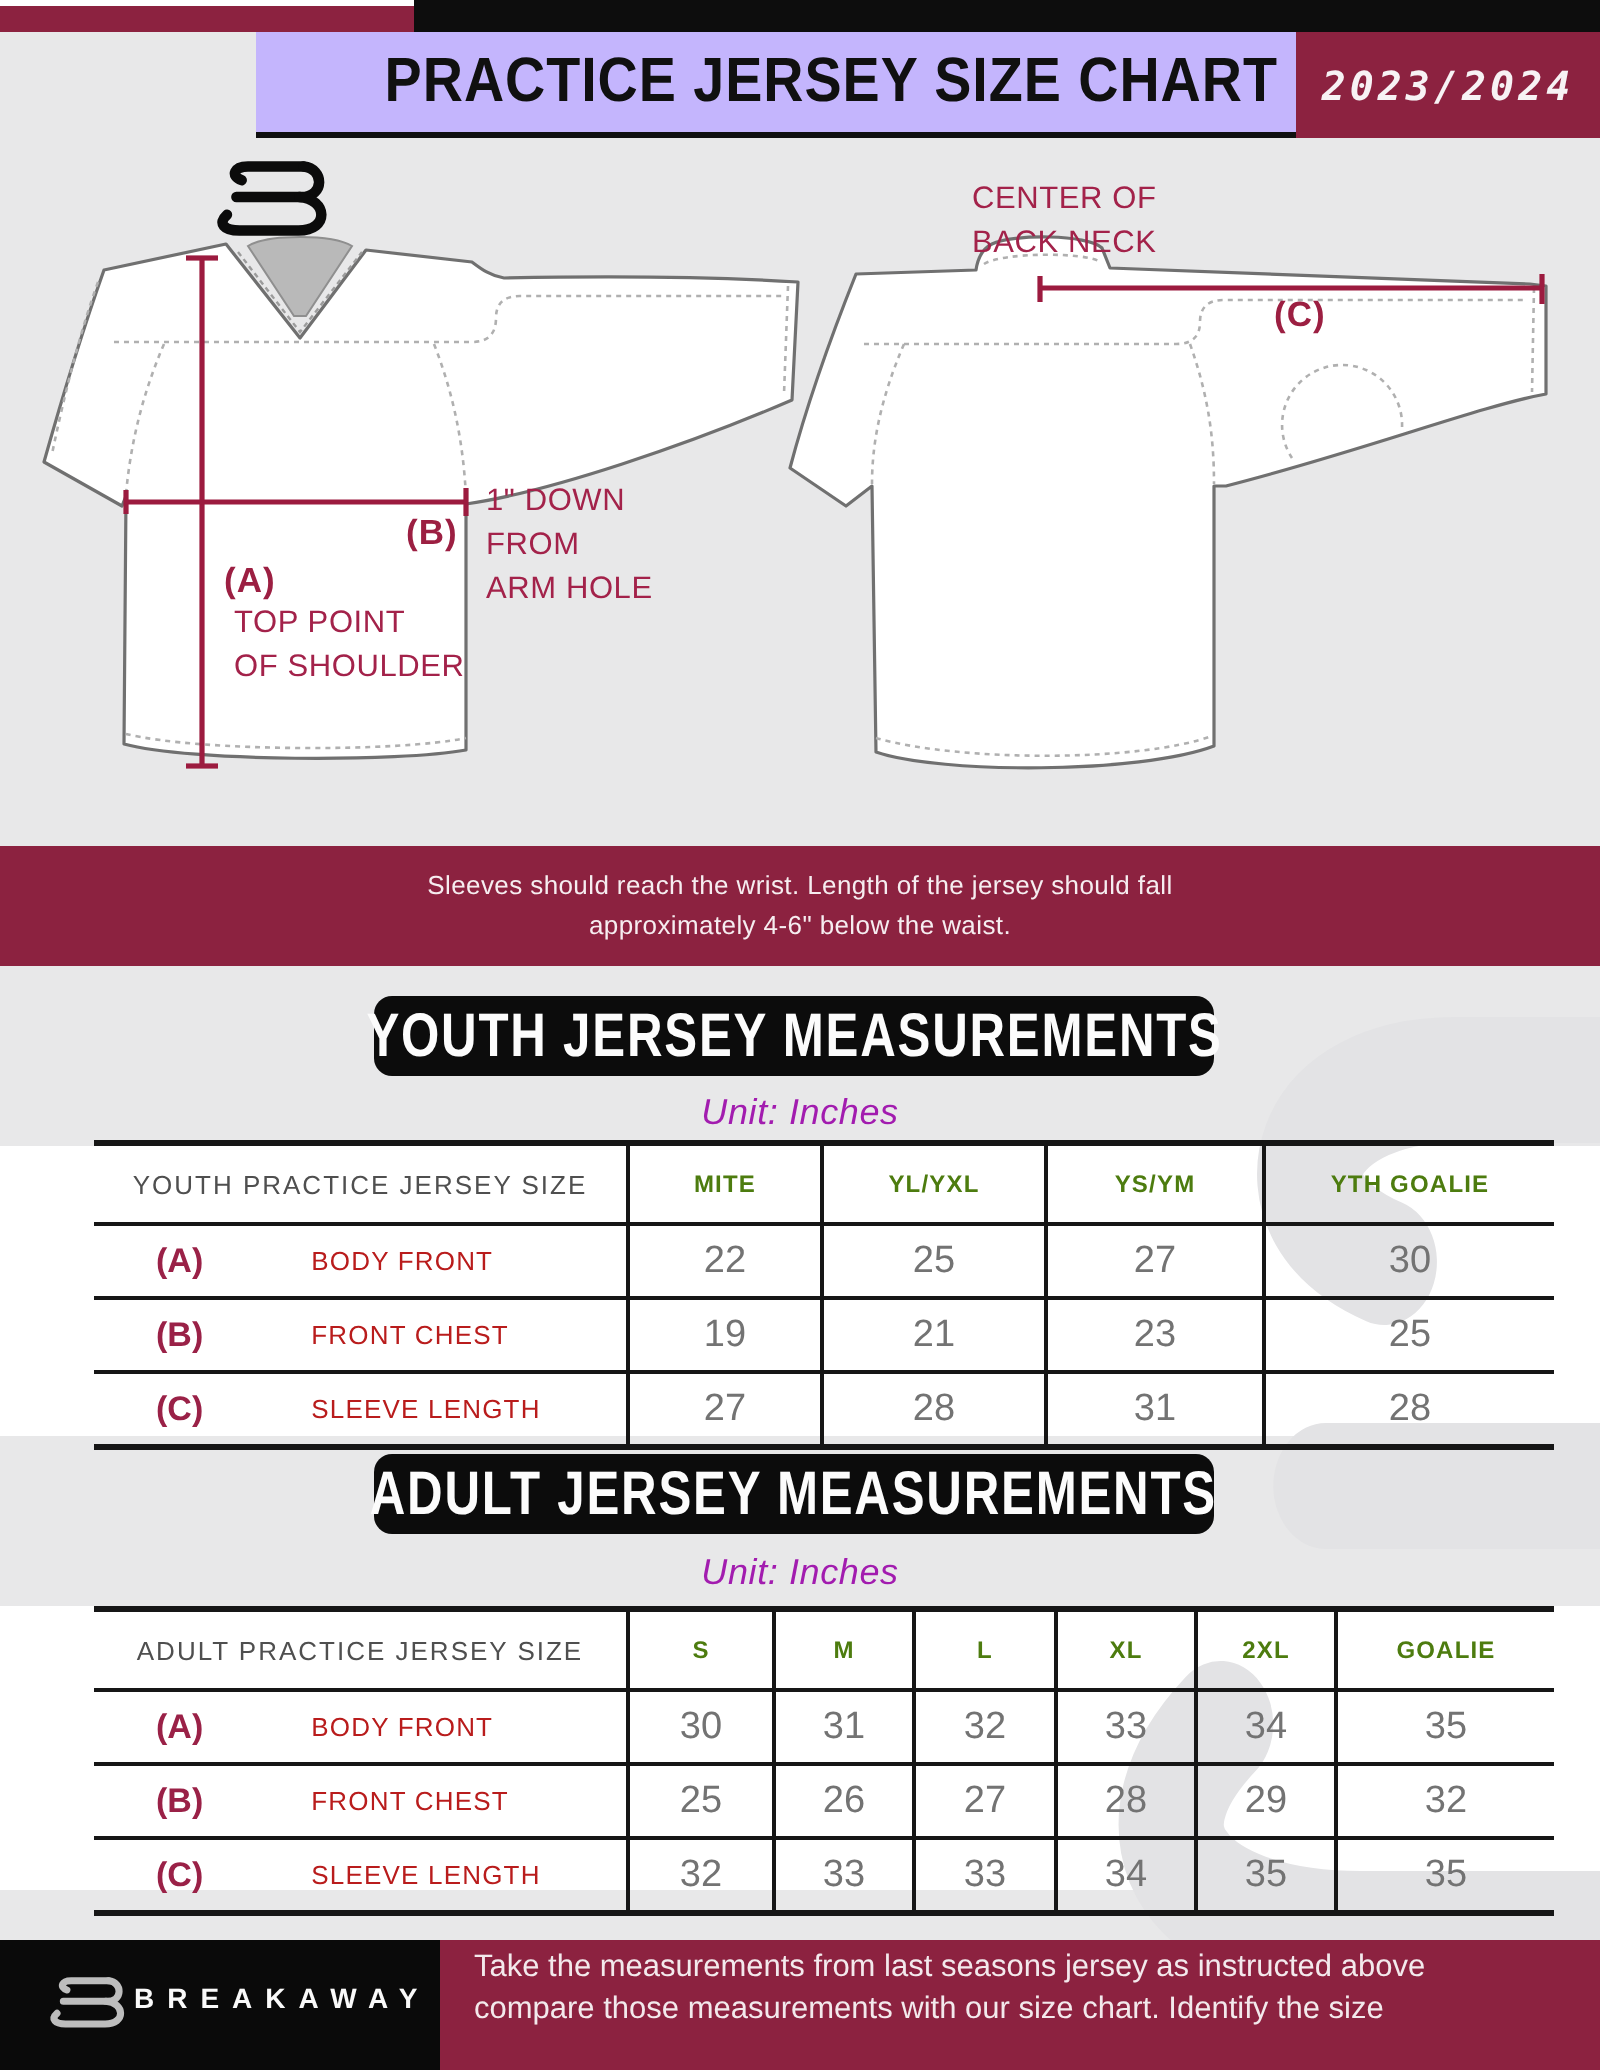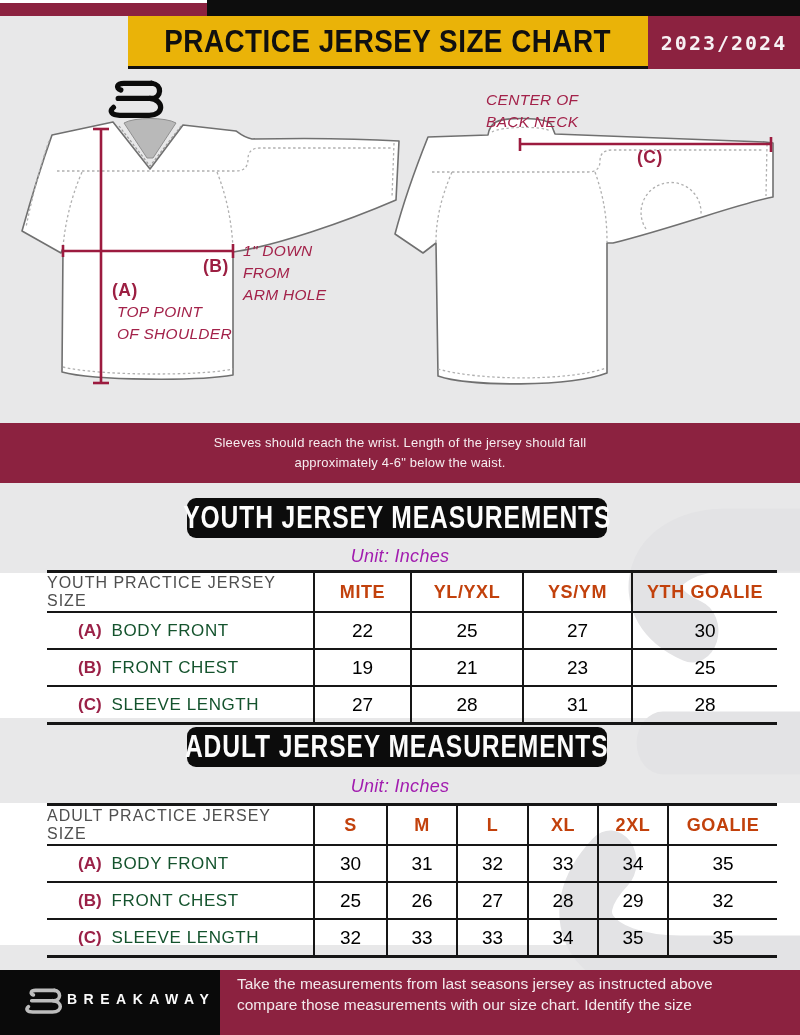--- a/index.html
+++ b/index.html
@@ -11,32 +11,32 @@
   .bg-gray-top{left:0;top:16px;width:800px;height:557px;background:#e8e8e9;}
   .bg-gray-mid{left:0;top:718px;width:800px;height:85px;background:#e8e8e9;}
   .bg-gray-low{left:0;top:945px;width:800px;height:25px;background:#e8e8e9;}
   
   .watermark{left:470px;top:470px;width:760px;height:560px;z-index:1;opacity:1;}
   
   .ct{z-index:2;}
   
   .strip-black{left:207px;top:0;width:593px;height:16px;background:#0d0d0d;}
   .strip-maroon{left:0;top:3px;width:207px;height:13px;background:#8c2240;}
-  .title-box{left:128px;top:16px;width:520px;height:50px;background:#eab308;
-             border-bottom:3px solid #101010;display:flex;align-items:center;justify-content:center;}
+  .title-box{left:128px;top:16px;width:520px;height:50px;background:#c4b5fd;
+             border-bottom:3px solid #101010;display:flex;align-items:center;justify-content:flex-end;}
   .title-box span{font-size:29px;font-weight:800;letter-spacing:.5px;color:#101010;
                   transform:scale(.96,1.08);white-space:nowrap;}
   .season-box{left:648px;top:16px;width:152px;height:53px;background:#8c2240;
               display:flex;align-items:center;justify-content:center;}
   .season-box span{font-family:"DejaVu Sans Mono",monospace;font-size:20px;font-weight:bold;
-                   letter-spacing:2px;color:#f7f2f4;}
+                   letter-spacing:2px;color:#f7f2f4;font-style:italic;}
   .logo-header{left:76px;top:78px;width:118px;height:42px;}
   
   .diagram{left:0;top:68px;width:800px;height:352px;}
-  .ann{color:#a3224a;font-style:italic;font-size:15.5px;line-height:1.42;letter-spacing:.3px;white-space:pre-line;}
+  .ann{color:#a3224a;font-size:15.5px;line-height:1.42;letter-spacing:.3px;white-space:pre-line;}
   .annkey{color:#9c1f42;font-weight:bold;font-style:normal;font-size:17.5px;letter-spacing:.5px;}
   .a-key{left:112px;top:278px;} .a-cap{left:117px;top:301px;}
   .b-key{left:203px;top:254px;} .b-cap{left:243px;top:240px;}
   .c-key{left:637px;top:145px;} .c-cap{left:486px;top:89px;}
   
   .banner{left:0;top:423px;width:800px;height:60px;background:#8c2240;display:flex;flex-direction:column;
           align-items:center;justify-content:center;z-index:2;}
   .banner div{color:#f6edf0;font-size:13px;line-height:1.55;letter-spacing:.2px;}
   
   .hbox{width:420px;height:40px;background:#0c0c0c;border-radius:9px;left:187px;
@@ -49,26 +49,26 @@
   .tbl{left:47px;width:730px;border-top:3px solid #161616;border-bottom:3px solid #161616;background:transparent;}
   .tbl-youth{top:570px;} .tbl-adult{top:803px;}
   .trow{display:grid;}
   .tbl-youth .trow{grid-template-columns:268px 97px 112px 109px 144px;}
   .tbl-adult .trow{grid-template-columns:268px 73px 70px 71px 70px 70px 108px;}
   .trow-head{height:38px;border-bottom:2.5px solid #161616;}
   .trow-data{height:35px;}
   .trow-data + .trow-data{border-top:2.5px solid #161616;}
   .tc{display:flex;align-items:center;justify-content:center;border-right:2px solid #161616;}
   .tc:last-child{border-right:none;}
-  .tc-corner{color:#4f4f4f;font-size:16px;letter-spacing:1px;}
-  .tc-size{color:#c2410c;font-size:18px;font-weight:600;letter-spacing:.6px;}
-  .tc-num{color:#000000;font-size:19px;text-align:center;}
+  .tc-corner{color:#4f4f4f;font-size:13px;letter-spacing:1px;}
+  .tc-size{color:#4d7c0f;font-size:12px;font-weight:600;letter-spacing:.6px;}
+  .tc-num{color:#737373;font-size:19px;text-align:center;}
   .tc-label{justify-content:flex-start;padding-left:31px;}
   .tc-label .key{color:#9a2147;font-weight:bold;font-size:17px;margin-right:10px;}
-  .tc-label .lbl{color:#14532d;font-size:17px;letter-spacing:.6px;}
+  .tc-label .lbl{color:#b91c1c;font-size:13px;letter-spacing:.6px;margin-left:44px;}
   
   .footer-black{left:0;top:970px;width:800px;height:65px;background:#0a0a0a;}
   .footer-maroon{left:220px;top:970px;width:580px;height:65px;background:#8c2240;}
   .footer-text{left:237px;top:974px;width:552px;color:#f3e9ec;font-size:15.5px;line-height:1.33;}
   .brand{left:67px;top:991px;color:#fafafa;font-size:14px;font-weight:700;letter-spacing:6.5px;white-space:nowrap;}
   .logo-footer{left:20px;top:984px;width:46px;height:34px;}
 </style>
 </head>
 <body>
 

